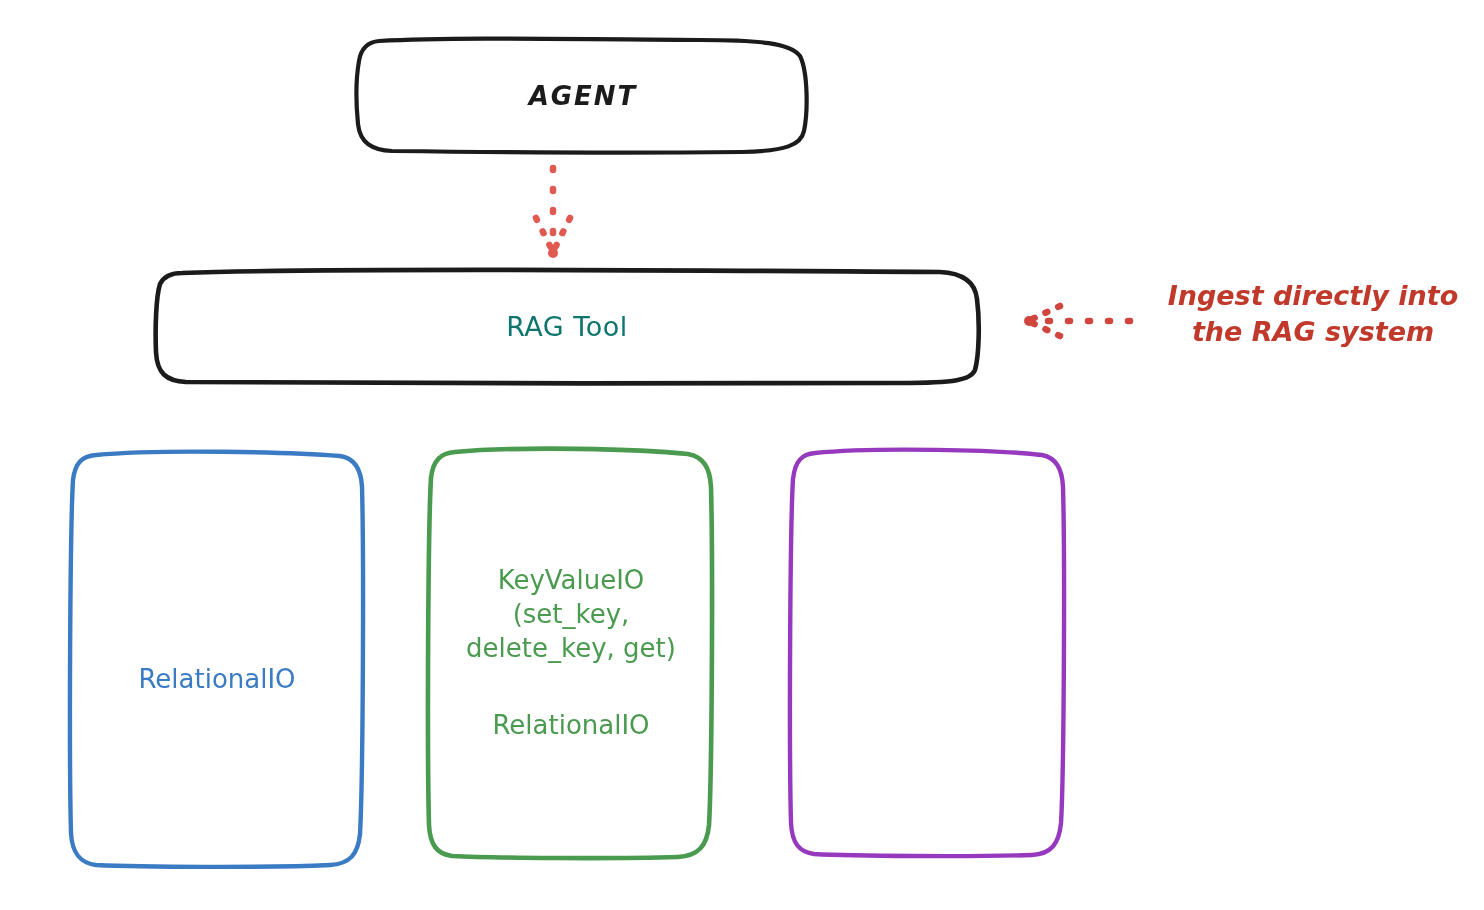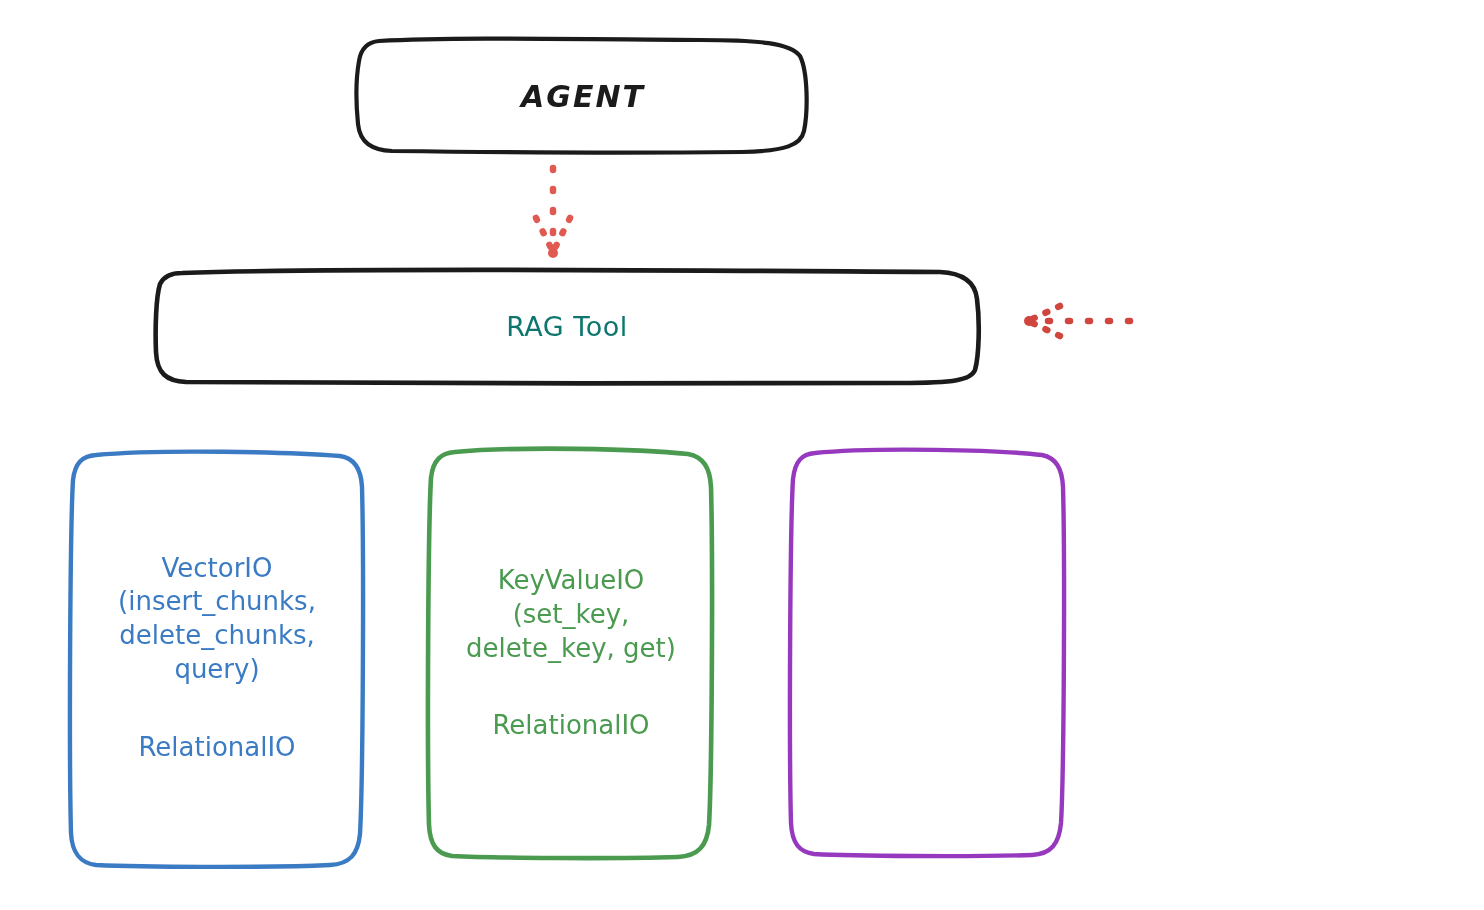--- a/index.html
+++ b/index.html
@@ -35,21 +35,21 @@
     pointer-events: none;
     white-space: pre-line;
   }
   
   #agent-box-label {
     left: 357px;
     top: 40px;
     width: 452px;
     height: 112px;
     font-family: "DejaVu Sans", sans-serif;
-    font-size: 30px;
+    font-size: 26px;
     font-style: italic;
     font-weight: 600;
     letter-spacing: 2px;
     color: #1b1b1b;
   }
   
   #ragtool-box-label {
     left: 156px;
     top: 271px;
     width: 822px;
@@ -198,29 +198,27 @@
                C 795 461, 802 454, 815 453 Z" fill="#ffffff" stroke="#9639bf" stroke-width="4.4" stroke-linecap="round" stroke-linejoin="round"></path>
     </g>
 
   </svg>
 
   <div class="node-label" id="agent-box-label">AGENT</div>
 
   <div class="node-label" id="ragtool-box-label">RAG Tool</div>
 
   <div class="store-text" id="vector-text">
-    <div class="api">VectorIO
-(insert_chunks,
-delete_chunks,
-query)</div>
     <div class="index">RelationalIO</div>
   </div>
 
   <div class="store-text" id="keyvalue-text">
     <div class="api">KeyValueIO
 (set_key,
 delete_key, get)</div>
     <div class="index">RelationalIO</div>
   </div>
 
 
+  <div id="ingest-annotation">Ingest directly into
+the RAG system</div>
 
 </div>
 
 </body></html>

